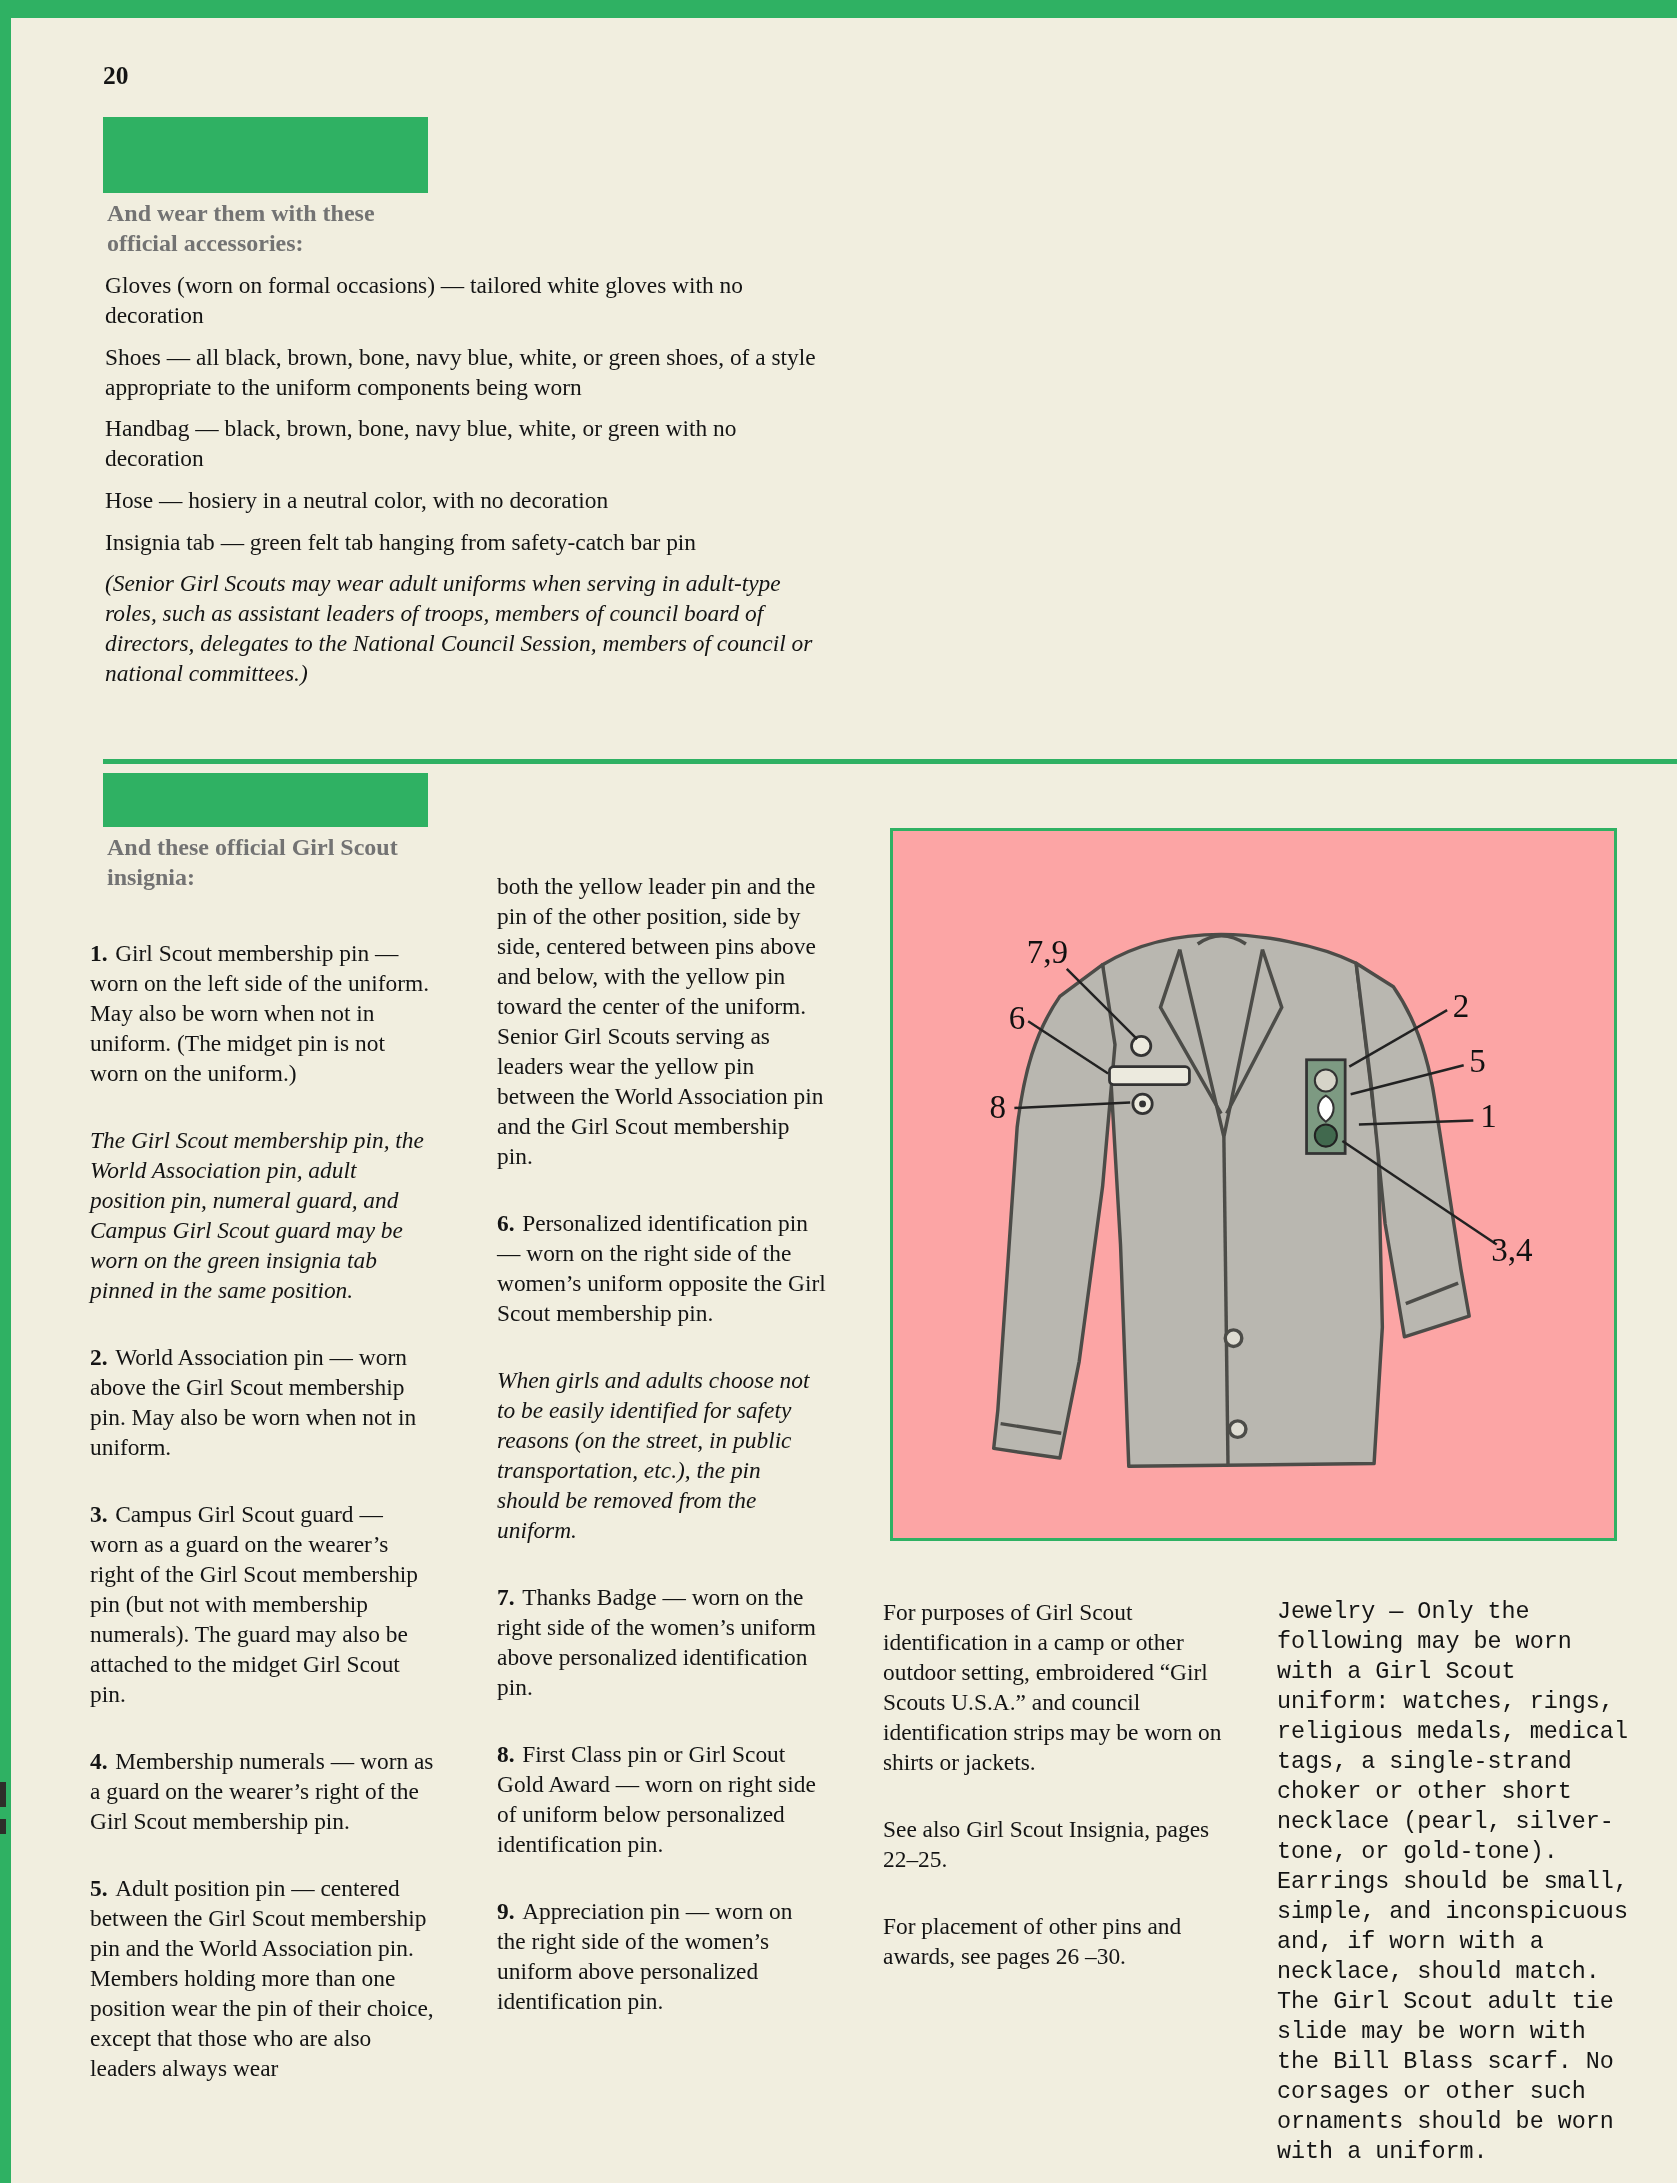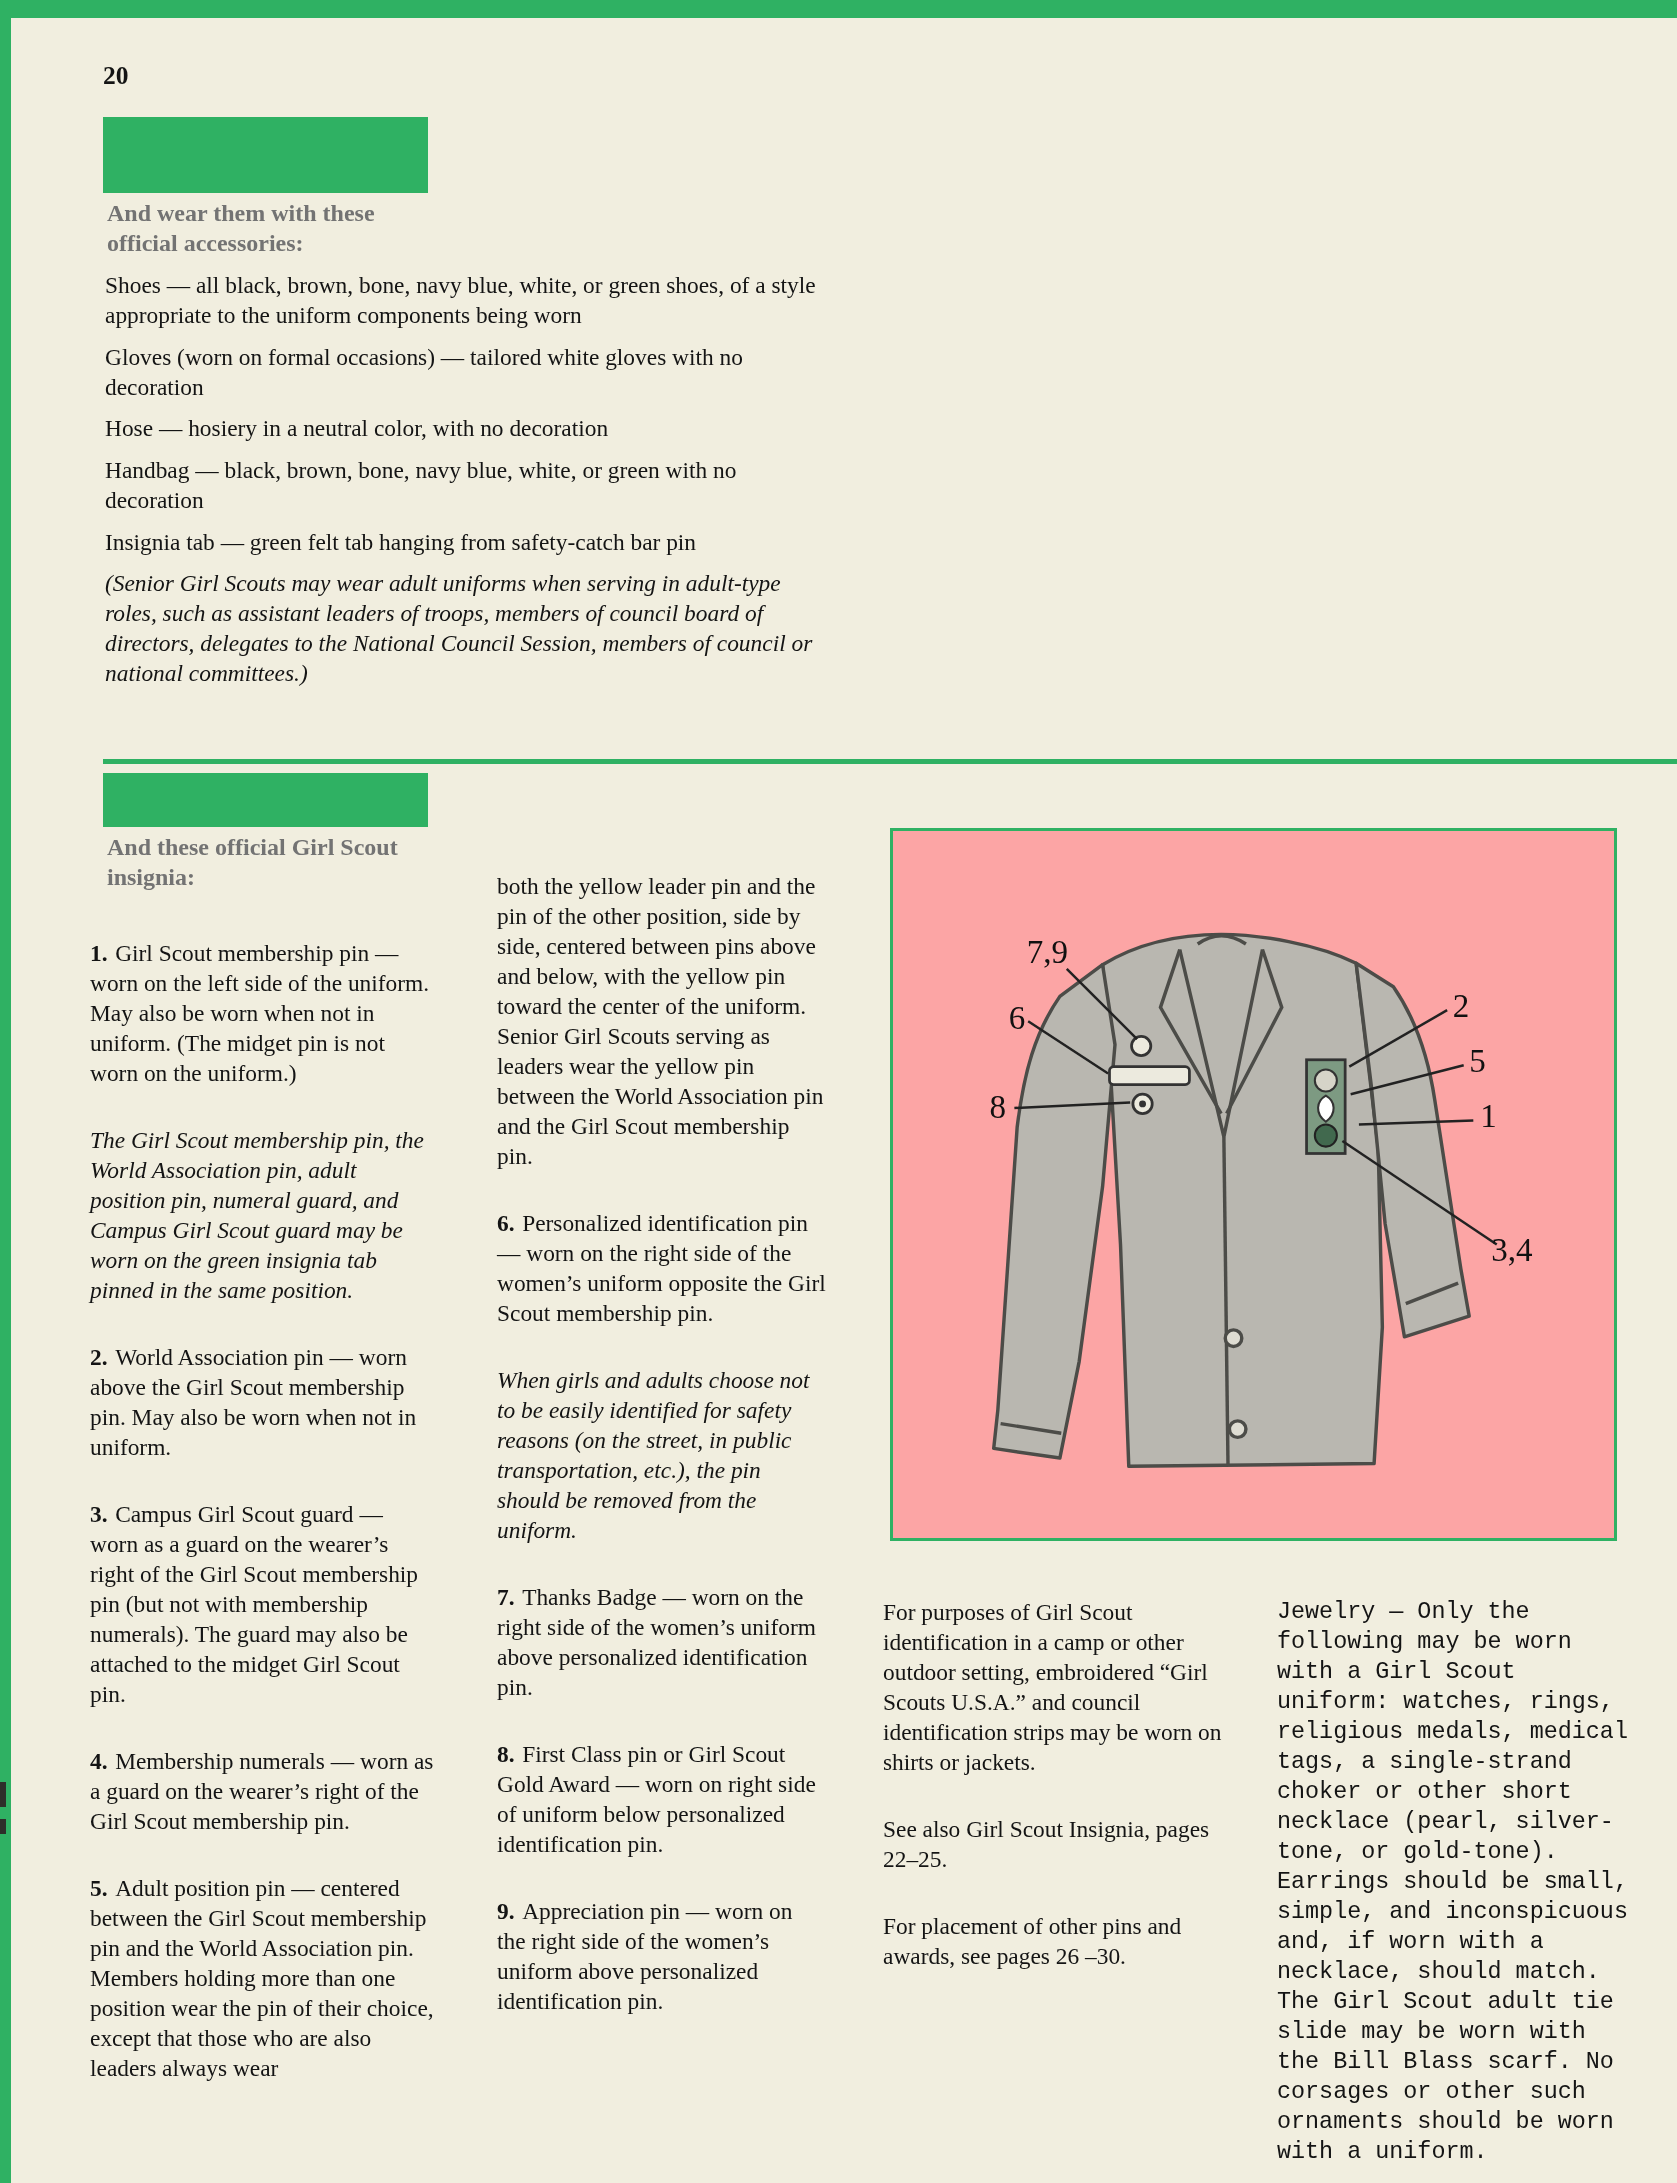--- a/index.html
+++ b/index.html
@@ -47,24 +47,24 @@
   <div class="abs scan-mark" style="top:1819px;height:15px;"></div>
 
   <div class="abs page-number">20</div>
 
   <div class="abs green-fill block1"></div>
   <h2 class="abs heading h1">And wear them with these official accessories:</h2>
 
   <div class="abs s1-body">
     <div>
 
-    <p class="para">Shoes — all black, brown, bone, navy blue, white, or green shoes, of a style appropriate to the uniform components being worn</p>
-        <p class="para">Gloves (worn on formal occasions) — tailored white gloves with no decoration</p>
+    <p class="para">Gloves (worn on formal occasions) — tailored white gloves with no decoration</p>
+        <p class="para">Shoes — all black, brown, bone, navy blue, white, or green shoes, of a style appropriate to the uniform components being worn</p>
+        <p class="para">Handbag — black, brown, bone, navy blue, white, or green with no decoration</p>
         <p class="para">Hose — hosiery in a neutral color, with no decoration</p>
-        <p class="para">Handbag — black, brown, bone, navy blue, white, or green with no decoration</p>
         <p class="para">Insignia tab — green felt tab hanging from safety-catch bar pin</p>
       </div>
     <p class="para italic">(Senior Girl Scouts may wear adult uniforms when serving in adult-type roles, such as assistant leaders of troops, members of council board of directors, delegates to the National Council Session, members of council or national committees.)</p>
   </div>
 
   <div class="abs green-fill divider"></div>
 
   <div class="abs green-fill block2"></div>
   <h2 class="abs heading h2">And these official Girl Scout insignia:</h2>
 

